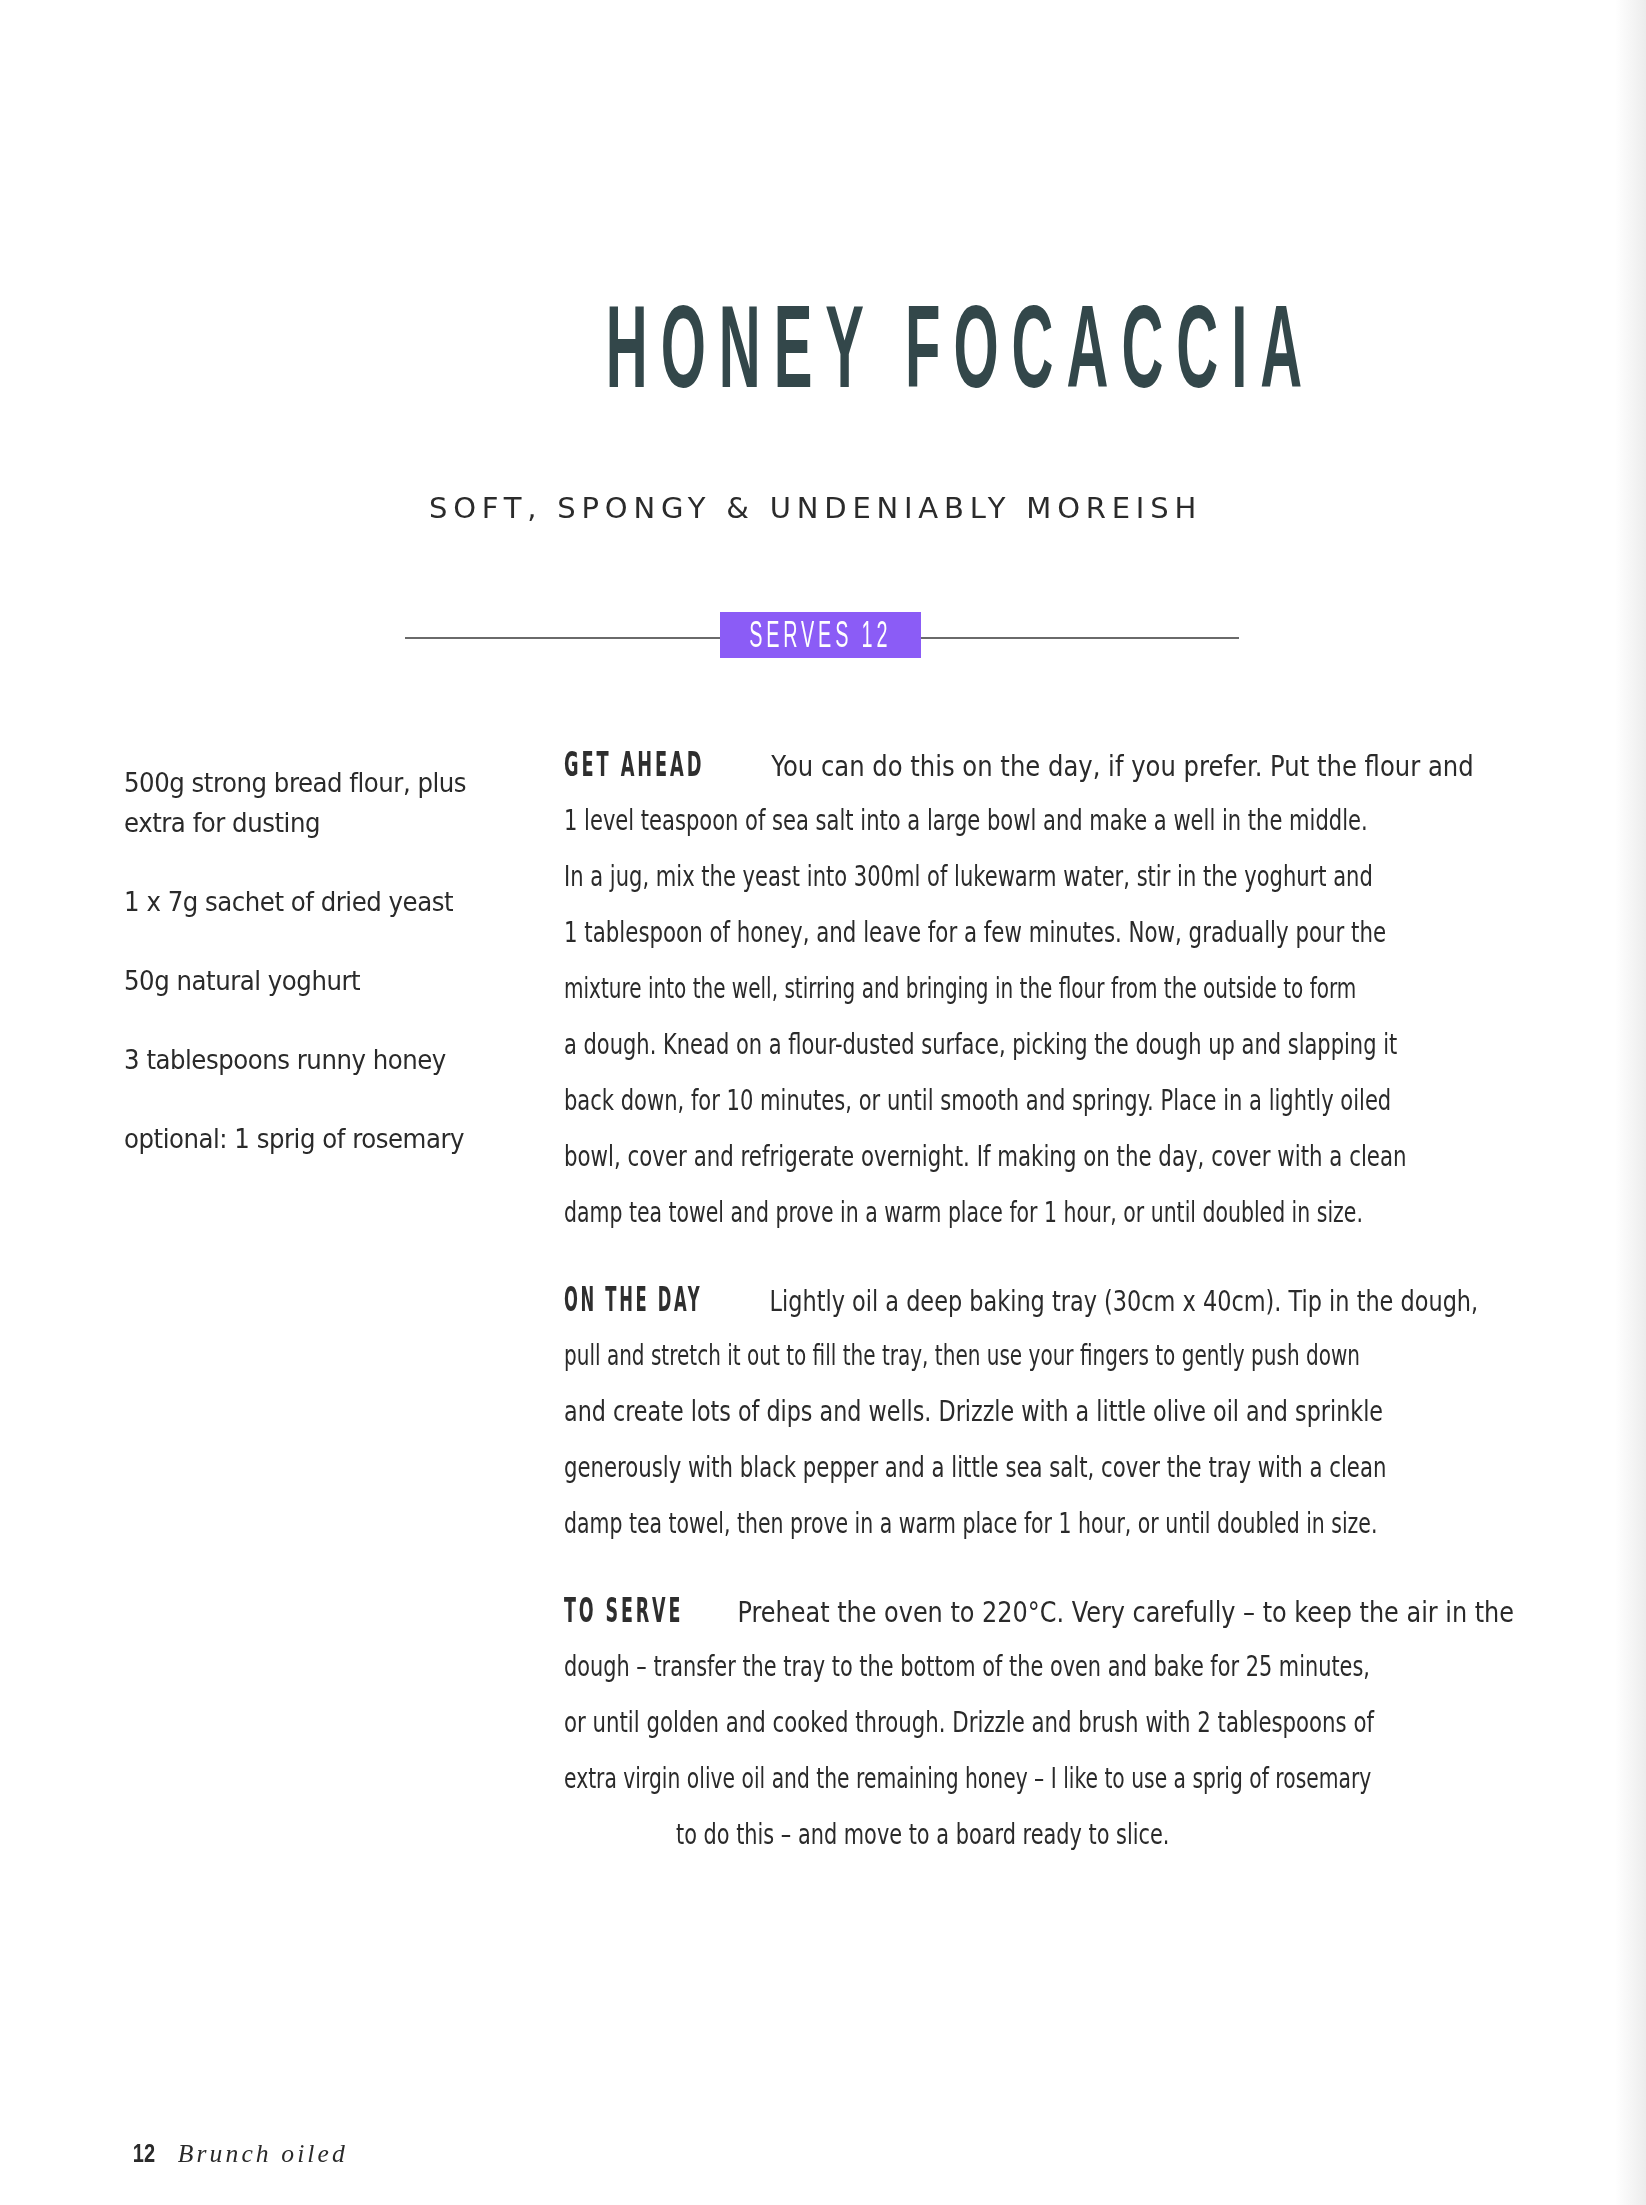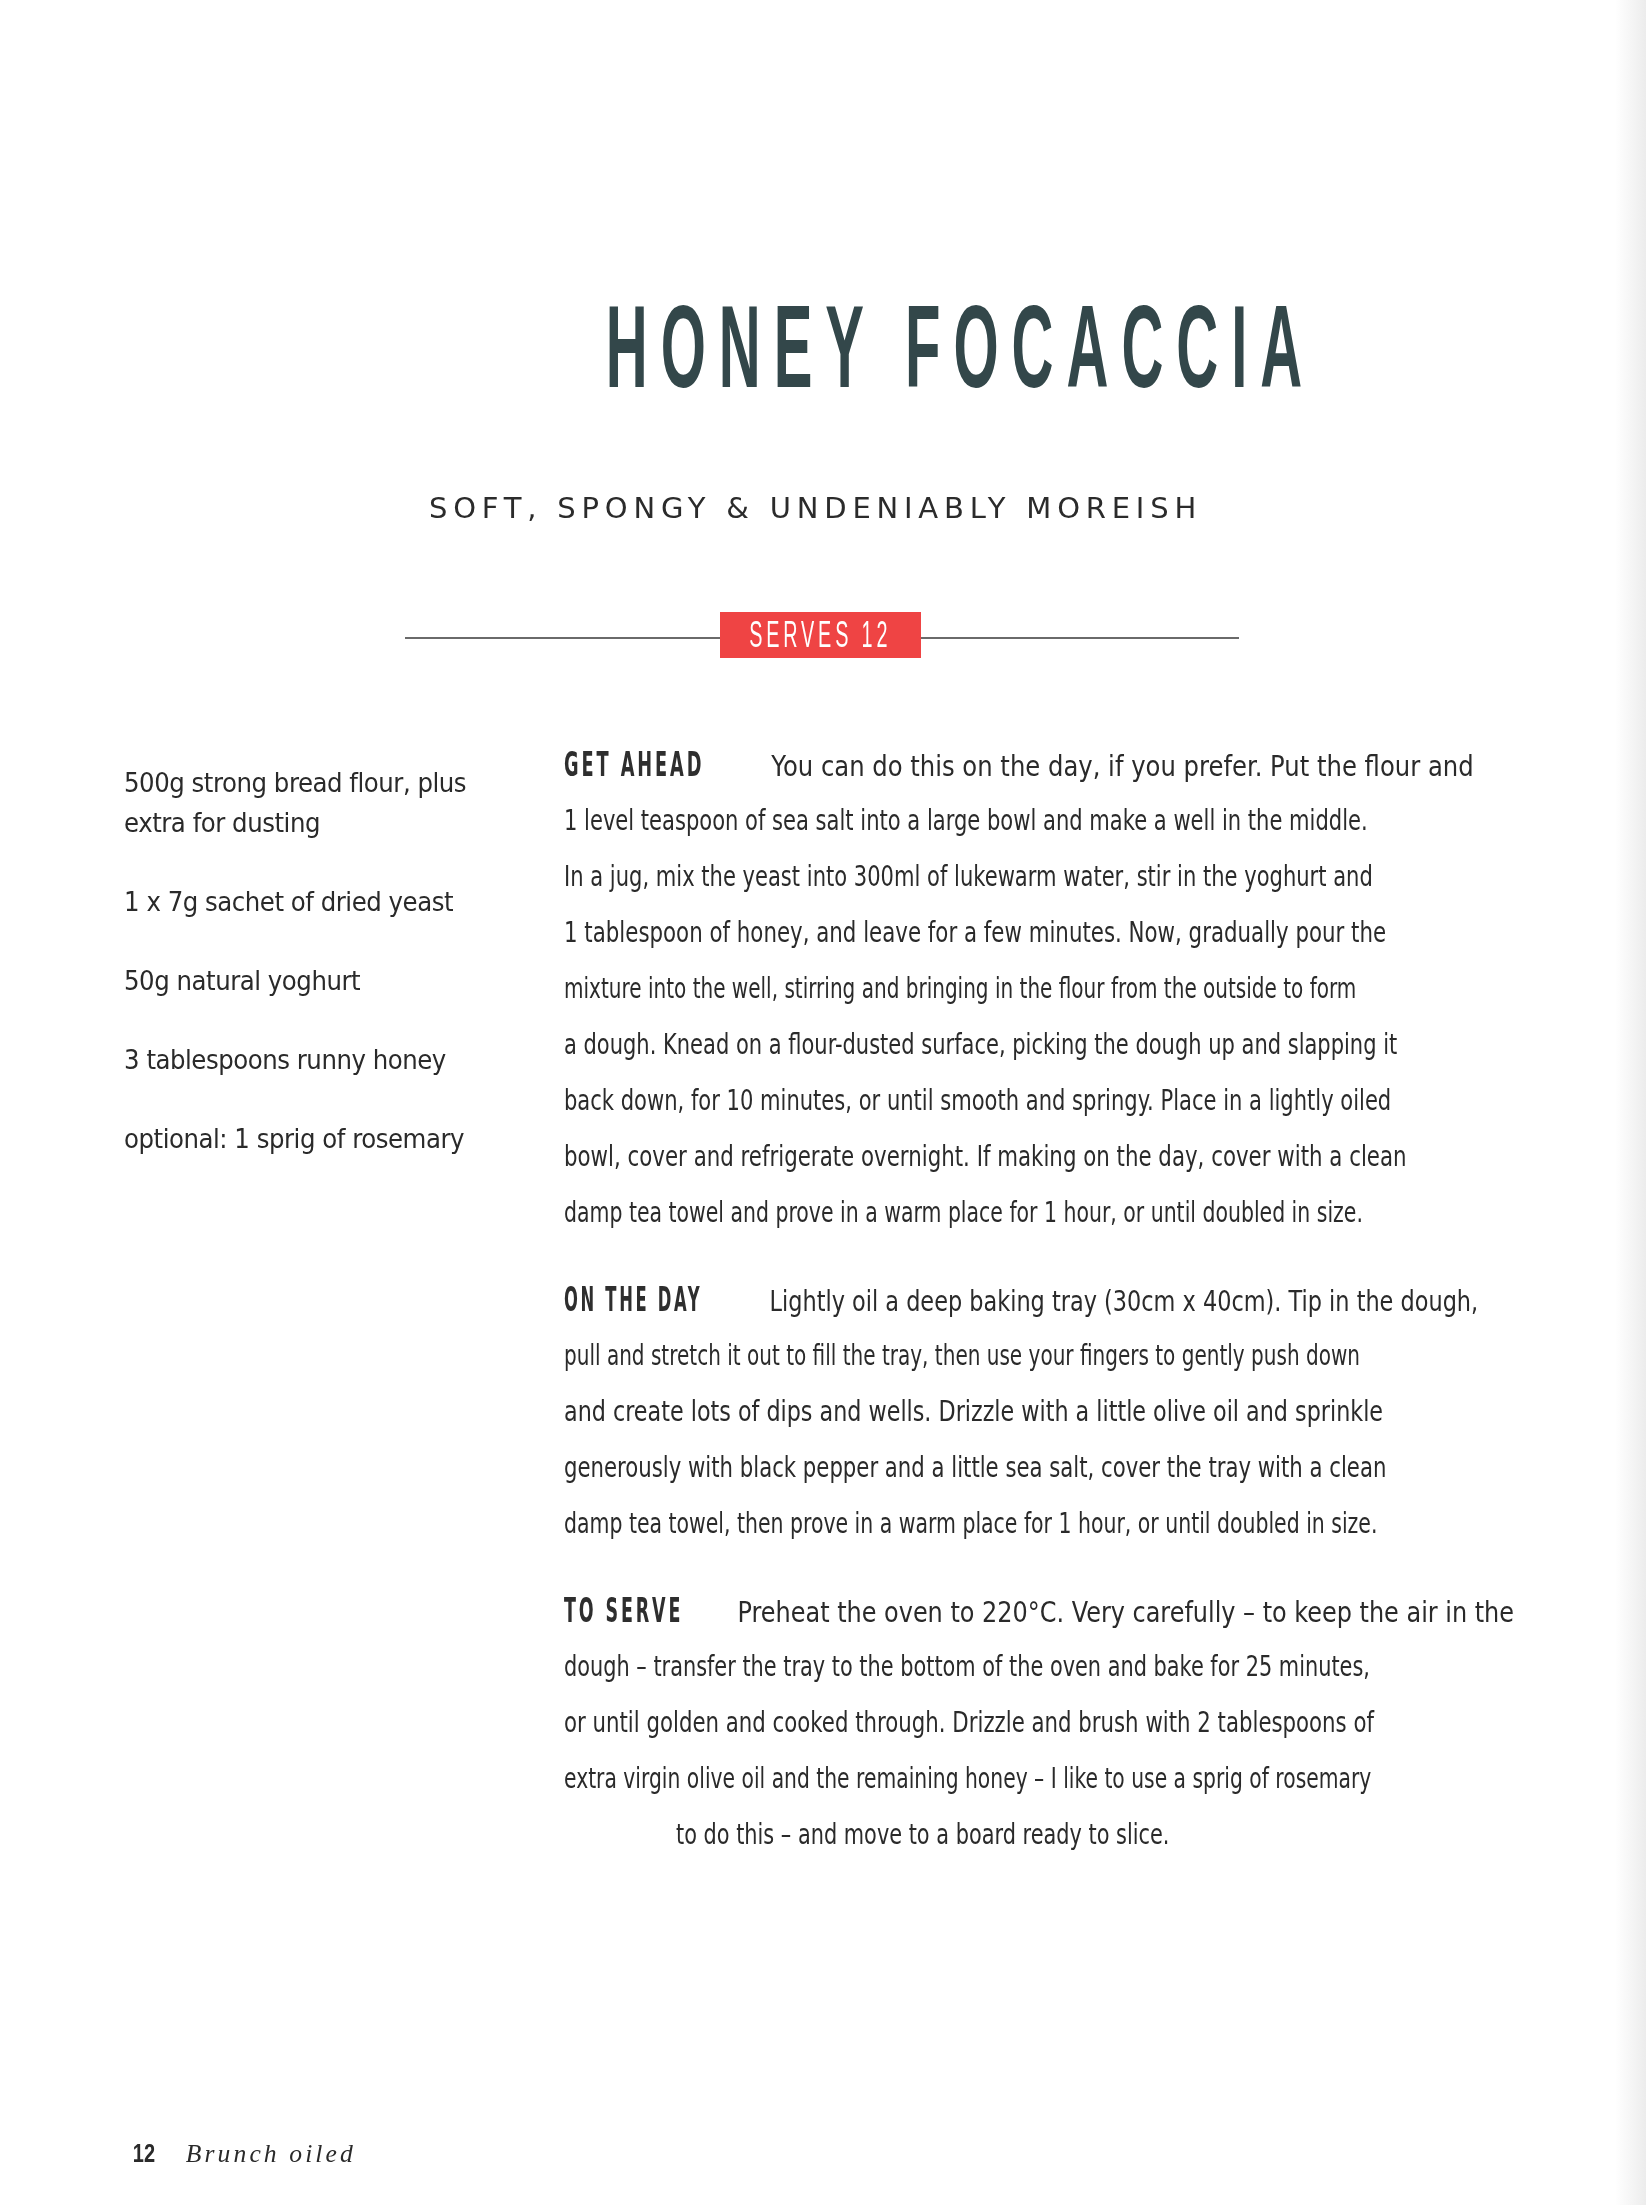--- a/index.html
+++ b/index.html
@@ -61,21 +61,21 @@
       background: #6a6a6a;
     }
     .rule.left { left: 405px; width: 317px; }
     .rule.right { left: 921px; width: 318px; }
     .serves-badge {
       position: absolute;
       left: 720px;
       top: 612px;
       width: 201px;
       height: 46px;
-      background: #ef4444;
+      background: #8b5cf6;
       color: #ffffff;
       display: flex;
       align-items: center;
       justify-content: center;
       overflow: hidden;
     }
     .serves-text {
       display: inline-block;
       font-family: "Liberation Sans", sans-serif;
       font-size: 36px;
@@ -135,21 +135,21 @@
       transform-origin: left center;
       margin-right: -31px;
       vertical-align: baseline;
     }
     .folio {
       position: absolute;
       left: 130px;
       top: 2139px;
       display: flex;
       align-items: baseline;
-      gap: 28px;
+      gap: 20px;
     }
     .page-number {
       font-family: "Liberation Sans", sans-serif;
       font-weight: bold;
       font-size: 25px;
       color: #2a2a2a;
       transform: scaleX(0.8);
       display: inline-block;
     }
     .section-name {

